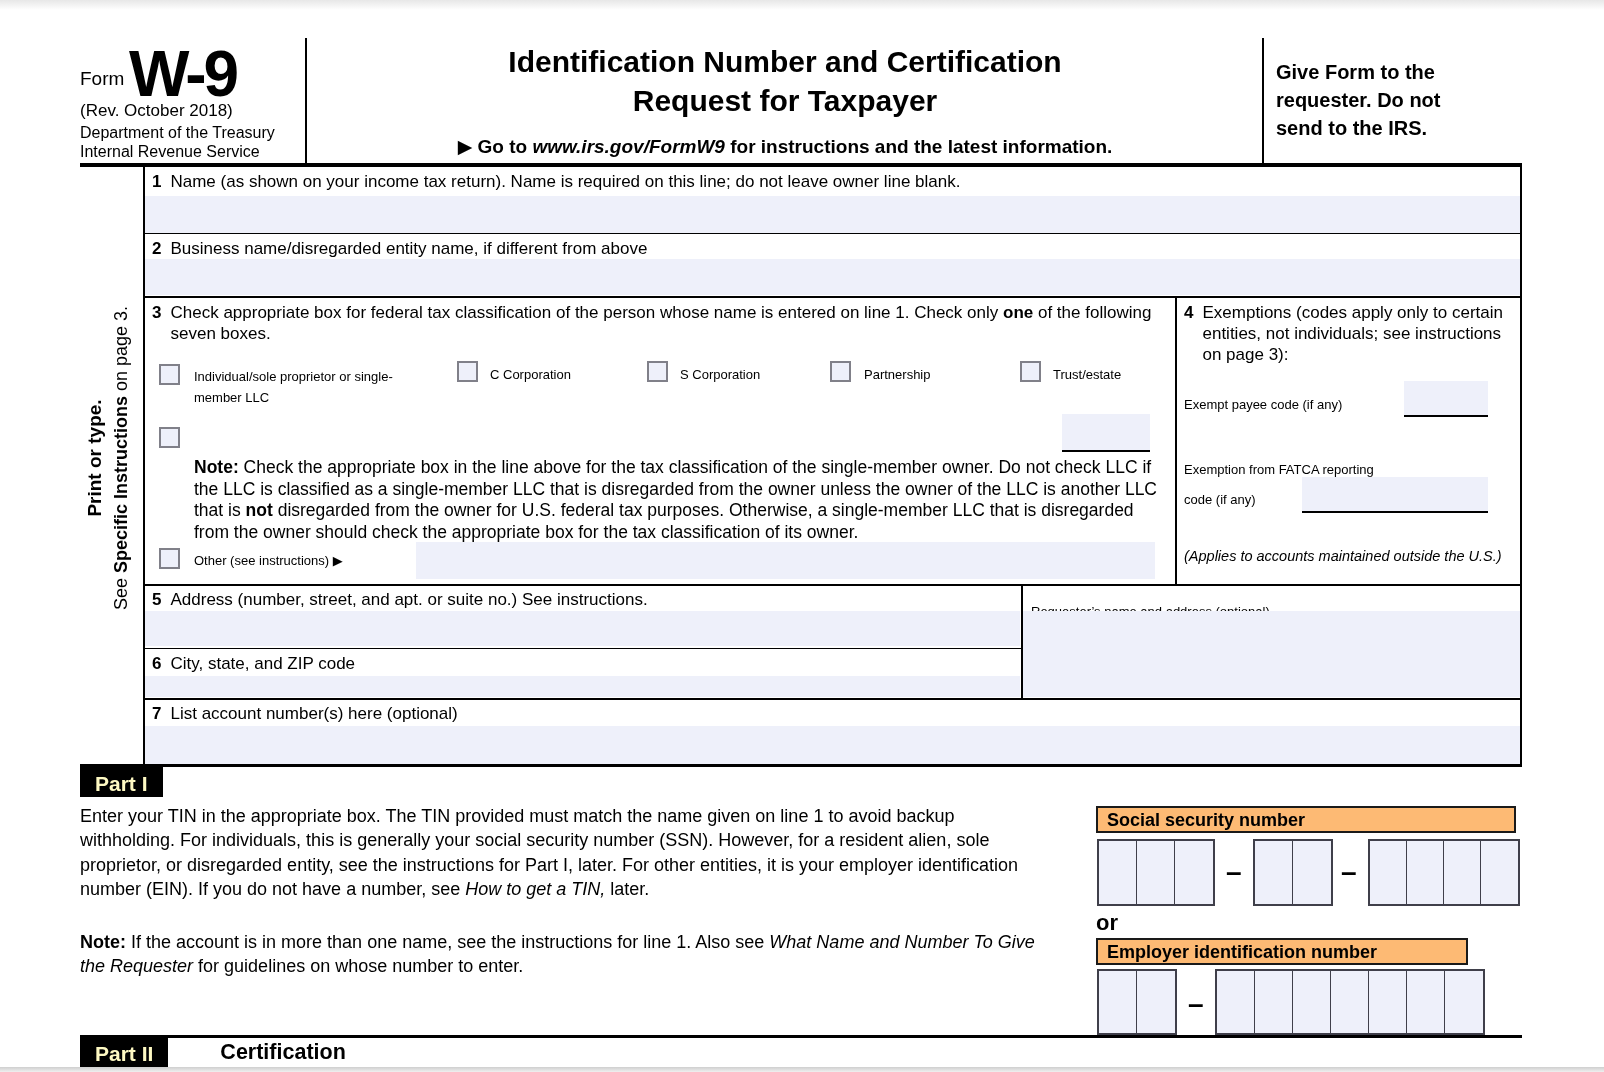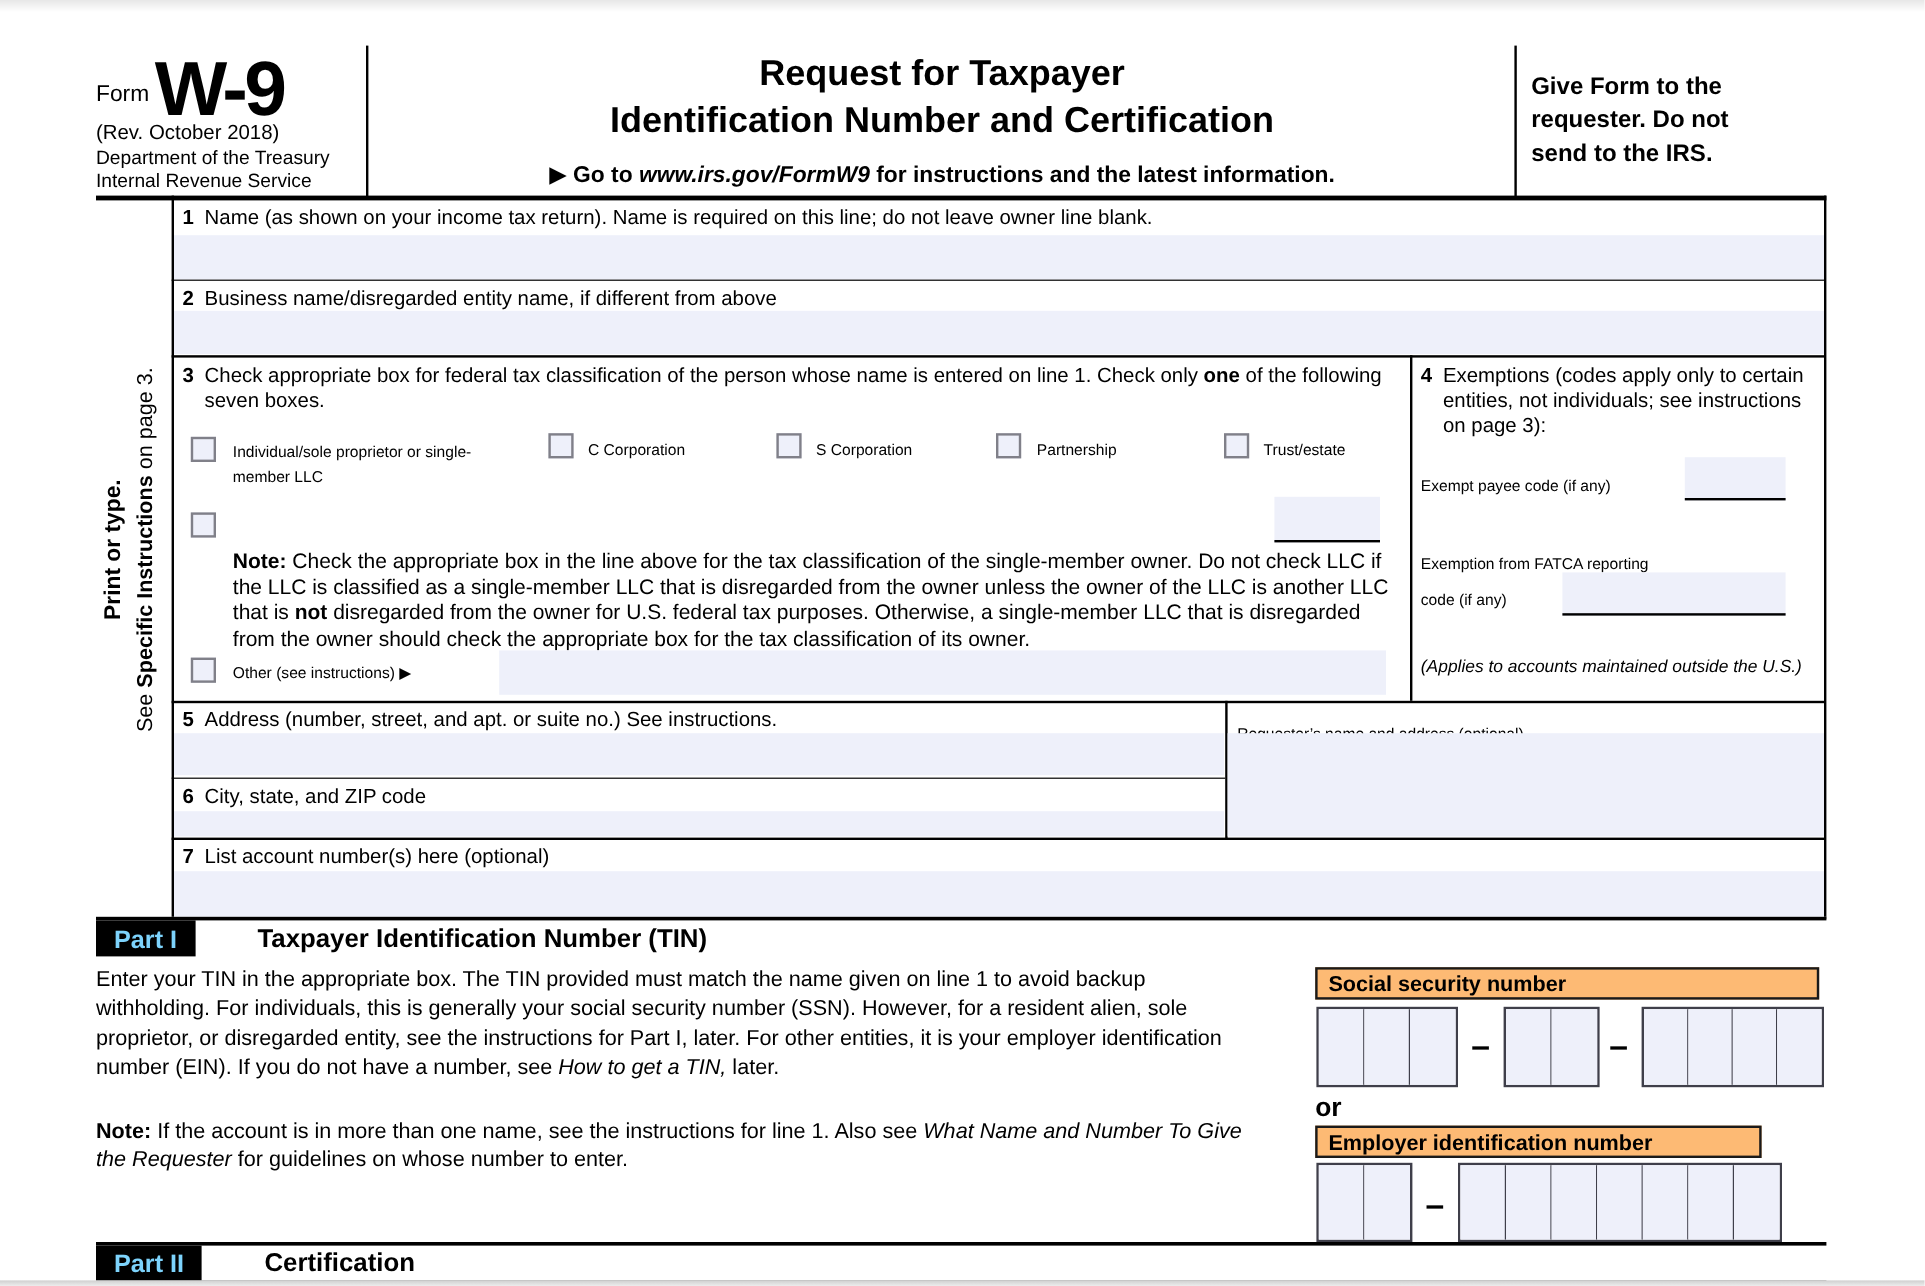--- a/index.html
+++ b/index.html
@@ -42,21 +42,21 @@
   .cb { width:21px; height:21px; background:var(--input-fill,#eef0fa);
     border:2px solid #808089; display:inline-block; }
   .cblabel { font-size:13px; line-height:21px; }
 
   .note { font-size:17.5px; line-height:21.5px; }
   .italic-sm { font-size:14.5px; font-style:italic; }
 
   
   .partbar { left:80px; width:1442px; height:33px; border-top:3.5px solid #000;
     background:#fff; display:flex; align-items:stretch; }
-  .partbox { background:#000; color:#7dd3fc; font-weight:bold; font-size:21px;
+  .partbox { background:#000; color:#fef9c3; font-weight:bold; font-size:21px;
     padding:3px 15px 0 15px; display:flex; align-items:center; }
   .parttitle { font-weight:bold; font-size:21.5px; margin-left:52px;
     display:flex; align-items:center; }
 
   .para { font-size:18px; line-height:24.4px; }
   .para i { font-style:italic; }
 
   .tinlabelbox { border:2px solid #1a1a1a; background:#fdba74; font-weight:bold;
     font-size:18px; padding:2px 0 0 9px; }
   .cellgroup { display:flex; border:2px solid #3f3f4a; }
@@ -74,22 +74,22 @@
   <div class="abs form-word" style="left:80px;top:68px;">Form</div>
   <div class="abs w9" style="left:129px;top:42px;">W-9</div>
   <div class="abs small" style="left:80px;top:101px;font-size:17px;">(Rev. October 2018)</div>
   <div class="abs small" style="left:80px;top:123px;">Department of the Treasury</div>
   <div class="abs small" style="left:80px;top:142px;">Internal Revenue Service</div>
 
   <div class="abs vline" style="left:305px;top:38px;height:126px;"></div>
   <div class="abs vline" style="left:1262px;top:38px;height:126px;"></div>
 
   <div class="abs title" style="left:315px;top:42px;width:940px;">
+    <div>Identification Number and Certification</div>
     <div>Request for Taxpayer</div>
-    <div>Identification Number and Certification</div>
   </div>
   <div class="abs goto" style="left:315px;top:135px;width:940px;">
     <span>▶</span>
     <span>Go to </span><i>www.irs.gov/FormW9</i><span> for instructions and the latest information.</span>
   </div>
 
   <div class="abs giveform" style="left:1276px;top:58px;width:205px;">Give Form to the requester. Do not send to the IRS.</div>
 
   <div class="abs thick" style="left:80px;top:163px;width:1442px;"></div>
 
@@ -183,21 +183,20 @@
   <div class="abs hline" style="left:143px;top:698px;width:1378px;"></div>
 
   <div class="abs numlabel" style="left:152px;top:703px;width:1360px;">
     <b>7</b>
     <span>List account number(s) here (optional)</span>
   </div>
   <div class="abs fillbox" style="left:145px;top:726px;width:1375px;height:38px;"></div>
 
   <div class="abs partbar" style="top:764px;">
     <div class="partbox">Part I</div>
-    <div class="parttitle">Taxpayer Identification Number (TIN)</div>
   </div>
 
   <div class="abs para" style="left:80px;top:804px;width:963px;">
     <span>Enter your TIN in the appropriate box. The TIN provided must match the name given on line 1 to avoid backup withholding. For individuals, this is generally your social security number (SSN). However, for a resident alien, sole proprietor, or disregarded entity, see the instructions for Part I, later. For other entities, it is your employer identification number (EIN). If you do not have a number, see </span><i>How to get a TIN,</i><span> later.</span>
   </div>
   <div class="abs para" style="left:80px;top:930px;width:980px;">
     <b>Note:</b><span> If the account is in more than one name, see the instructions for line 1. Also see </span><i>What Name and Number To Give the Requester</i><span> for guidelines on whose number to enter.</span>
   </div>
 
   <div class="abs tinlabelbox" style="left:1096px;top:806px;width:420px;height:27px;">Social security number</div>

